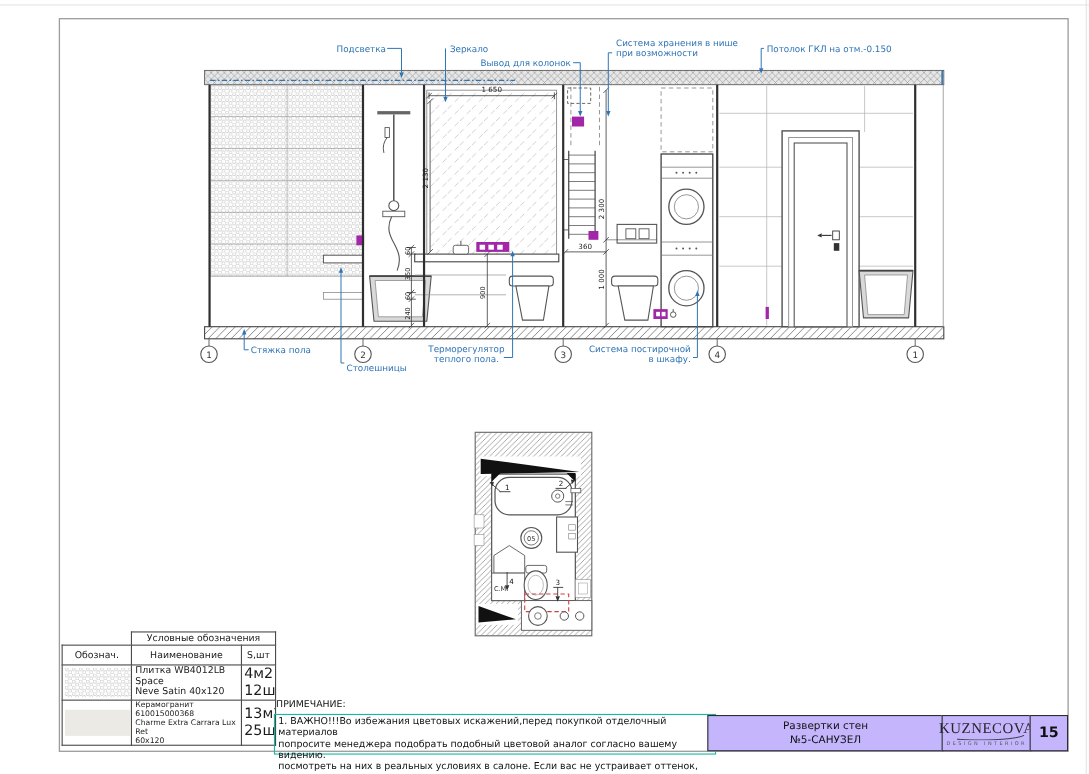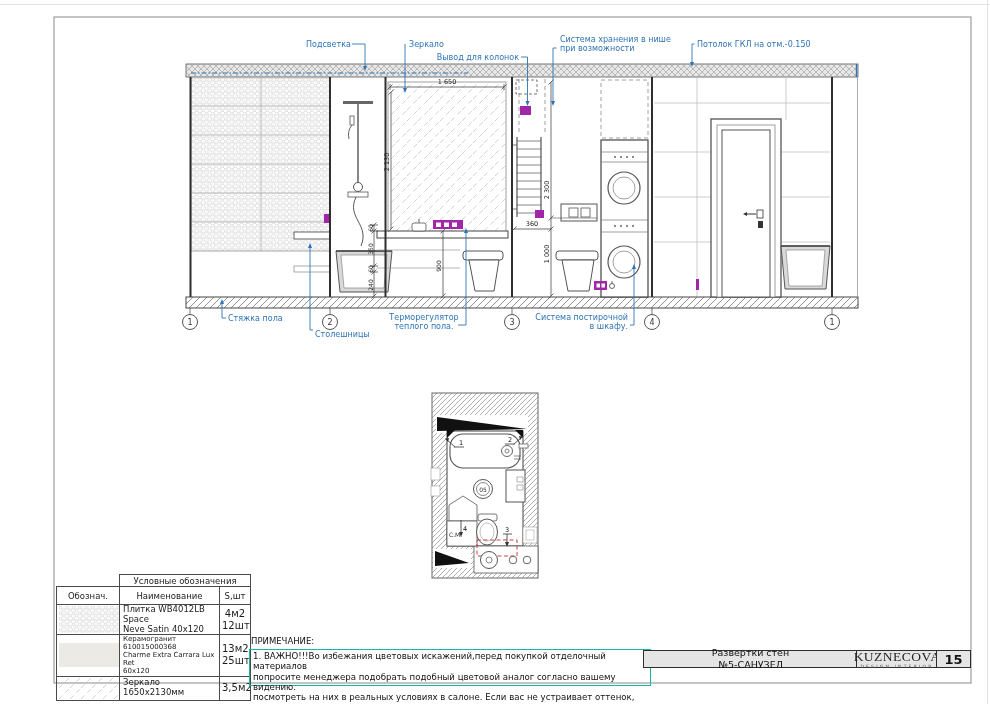--- a/index.html
+++ b/index.html
@@ -20,31 +20,31 @@
   .legend table { border-collapse:collapse; width:194px; table-layout:fixed; }
   .legend td, .legend th { border:1px solid #4a4a4a; padding:0 2px; text-align:center; vertical-align:middle;
                            font-weight:normal; overflow:hidden; }
   .legend .noborder { border:none; }
   .legend .title { height:12px; font-size:8.5px; }
   .legend .hdr   { height:18px; font-size:8.5px; }
   .legend .r1 { height:29px; }
   .legend .r2 { height:26px; font-size:7px; }
   .legend .r3 { height:24px; }
   .legend .name { text-align:left; padding-left:3px; line-height:1.15; }
-  .legend .qty { font-size:10px; line-height:1.2;text-align:center; }
+  .legend .qty { font-size:13px; line-height:1.2;text-align:center; }
   .swatch svg { display:block; }
 
   
   .note-head { position:absolute; left:251px; top:636px; font-size:8.5px; color:#111; }
   .note-box { position:absolute; left:249px; top:649px; width:394px; height:33px;
               border:1px solid #14b8a6; font-size:8.6px; color:#111; padding:1px 3px; line-height:10.3px; }
 
   
-  .tb { position:absolute; top:650px; height:18px; border:1.4px solid #2e2e2e; box-sizing:border-box;
-        display:flex; align-items:center; justify-content:center; background:#e5e5e5; }
+  .tb { position:absolute; top:650px; height:33px; border:1.4px solid #2e2e2e; box-sizing:border-box;
+        display:flex; align-items:center; justify-content:center; background:#c4b5fd; }
   .tb-title { left:643px; width:215px; flex-direction:column; font-size:9.5px; color:#111; line-height:12px; }
   .tb-logo { left:856px; width:82px; flex-direction:column; }
   .brand { font-family:"Liberation Serif", serif; font-size:13.5px; letter-spacing:0.5px; color:#262626; line-height:13px; }
   .brand-sub { font-size:4.5px; letter-spacing:2.2px; color:#555; margin-top:1px; }
   .tb-page { left:936px; width:35px; font-size:13px; color:#111;font-weight:bold; }
 
   .page-edge-top { position:absolute; left:0; top:4px; width:990px; height:1px; background:#e3e3e3; }
   .page-edge-right { position:absolute; left:987px; top:0; width:1px; height:704px; background:#e3e3e3; }
 </style>
 </head>
@@ -400,33 +400,20 @@
         <td class="name">
           <div>Керамогранит 610015000368</div>
           <div>Charme Extra Carrara Lux Ret</div>
           <div>60x120</div>
         </td>
         <td class="qty">
           <div>13м2</div>
           <div>25шт</div>
         </td>
       </tr>
-      <tr class="r3">
-        <td class="swatch">
-          <svg width="61" height="22">
-                <rect width="61" height="22" fill="url(#mirr)"></rect>
-              </svg>
-        </td>
-        <td class="name">
-          <div>Зеркало 1650x2130мм</div>
-        </td>
-        <td class="qty">
-          <div>3,5м2</div>
-        </td>
-      </tr>
     </tbody>
       </table>
   </div>
 
   <div class="note-head">ПРИМЕЧАНИЕ:</div>
   <div class="note-box">
     <div>1. ВАЖНО!!!Во избежания цветовых искажений,перед покупкой отделочный материалов</div>
     <div>попросите менеджера подобрать подобный цветовой аналог согласно вашему видению.</div>
     <div>посмотреть на них в реальных условиях в салоне. Если вас не устраивает оттенок,</div>
   </div>

